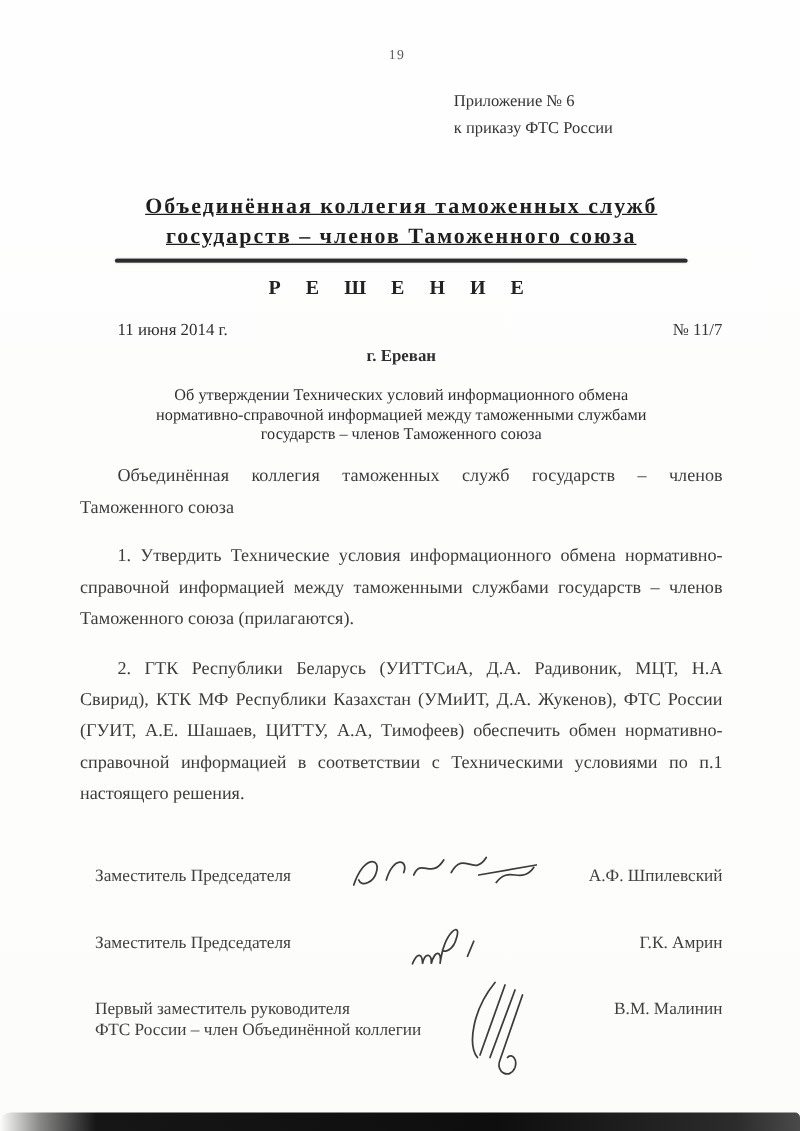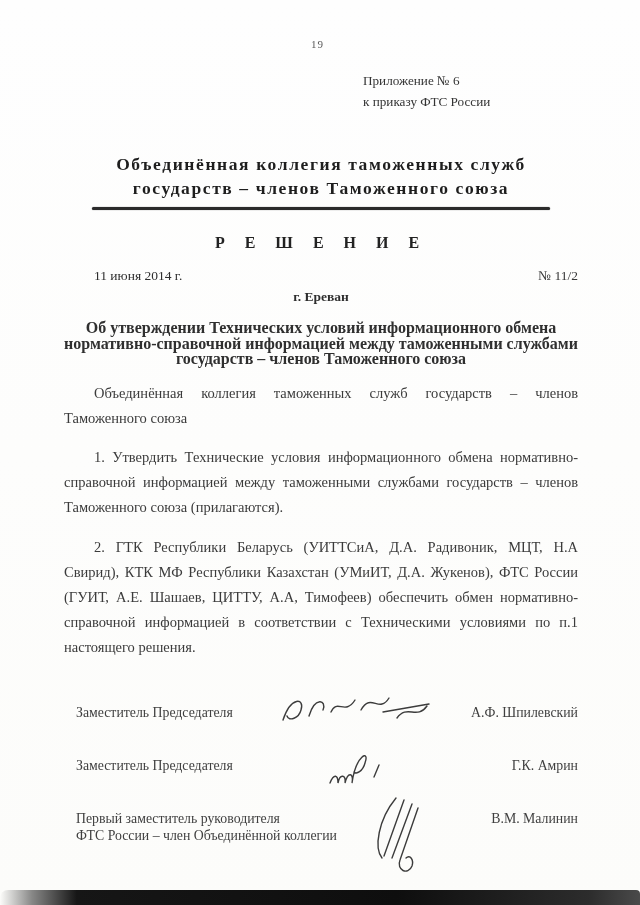--- a/index.html
+++ b/index.html
@@ -27,43 +27,44 @@
   .appendix .fill-tail { display:inline-block; width:16px; border-bottom:1px dashed #7a7a7a; }
   .content { position:absolute; top:0; left:0; right:0; padding:0 62px 0 64px; }
   .preline { white-space:pre-line; }
   .org-title {
     margin-top:152px;
     text-align:center;
     font-weight:bold;
     font-size:17.5px; line-height:24px;
     letter-spacing:1.6px;
     color:#1e1e1e;
+    text-decoration:underline;
   }
   .rule {
     height:3px; background:#2b2b2b;
     margin:7px 28px 0 28px;
     border-radius:2px;
     box-shadow:0 0 1px #555;
   }
   .doc-type {
-    margin-top:24px; text-align:center;
+    margin-top:12px; text-align:center;
     font-weight:bold; font-size:16px;
     letter-spacing:8px; color:#222;
   }
   .meta-row {
     display:flex; justify-content:space-between;
     margin-top:16px;
     font-size:13.5px; color:#2e2e2e;
   }
   .meta-date { font-weight:normal; padding-left:30px; }
   .meta-number { font-weight:normal; color:#383838; }
   .city { text-align:center; margin-top:5px; font-weight:bold; font-size:13.5px; color:#2e2e2e; }
   .subject {
     margin-top:15px; text-align:center;
-    font-weight:bold; font-size:16px; line-height:15.5px;
+    font-weight:normal; font-size:13px; line-height:15.5px;
     color:#2f2f2f;
   }
   .para {
     font-size:14.5px; line-height:25px;
     text-align:justify; text-align-last:left;
     text-indent:30px; color:#3b3b3b;
   }
   .intro { margin-top:14px; }
   .resolved { margin-top:13px; font-size:14.5px; letter-spacing:1.2px; color:#343434; }
   .item-1 { margin-top:12px; }
@@ -106,21 +107,21 @@
 
     <div class="org-title preline">Объединённая коллегия таможенных служб
 государств – членов Таможенного союза</div>
 
     <div class="rule"></div>
 
     <div class="doc-type">Р Е Ш Е Н И Е</div>
 
     <div class="meta-row">
       <span class="meta-date">11 июня 2014 г.</span>
-      <span class="meta-number">№ 11/2</span>
+      <span class="meta-number">№ 11/7</span>
     </div>
 
     <div class="city">г. Ереван</div>
 
     <div class="subject preline">Об утверждении Технических условий информационного обмена
 нормативно-справочной информацией между таможенными службами
 государств – членов Таможенного союза</div>
 
     <p class="para intro">Объединённая коллегия таможенных служб государств – членов Таможенного союза</p>
 

